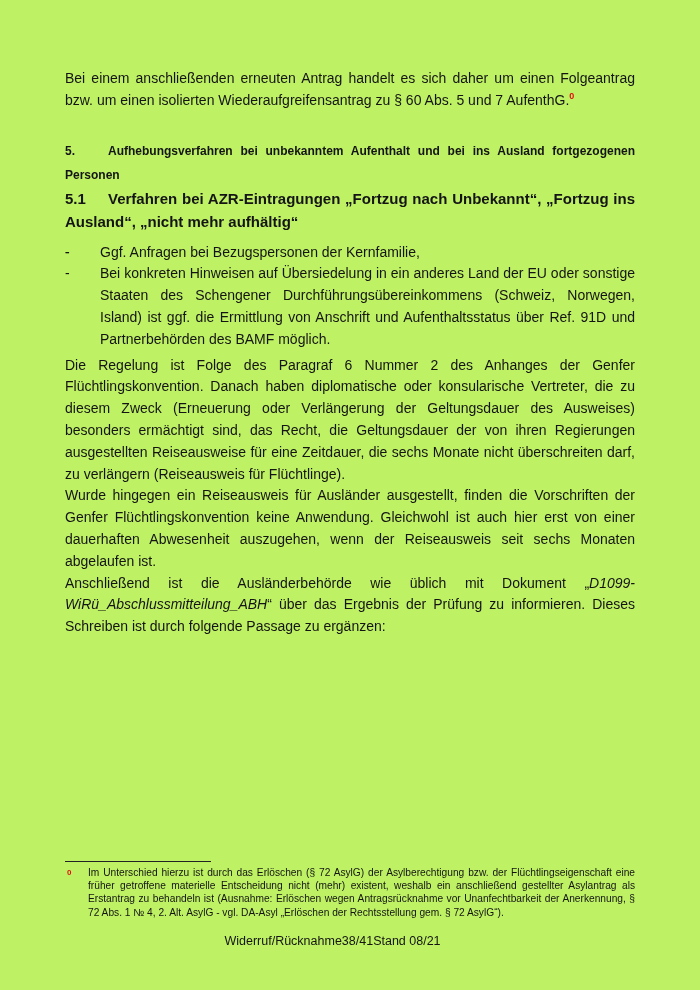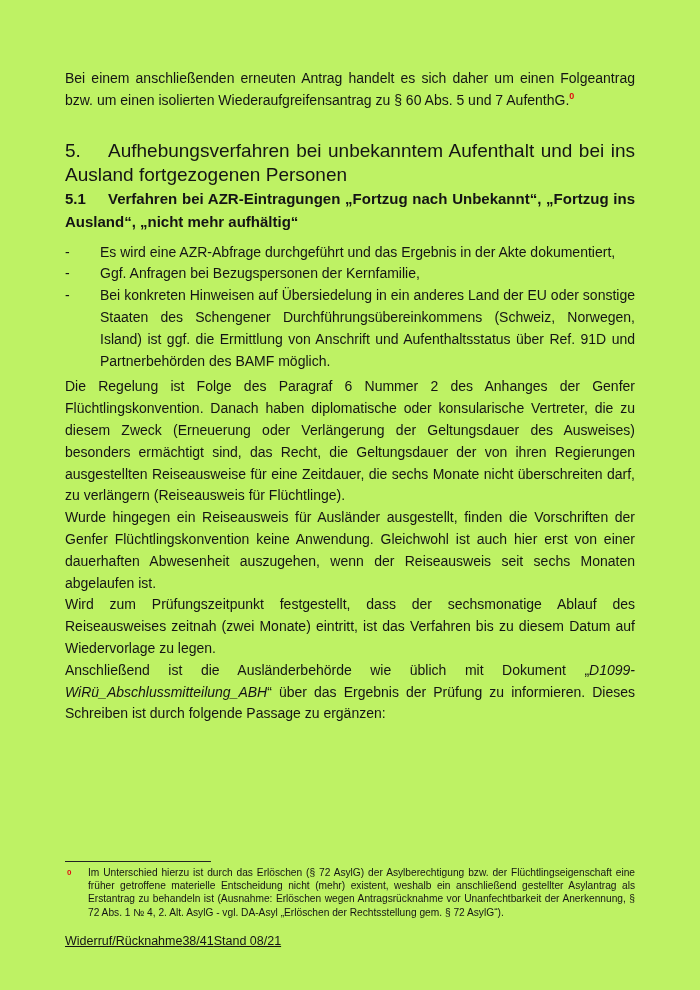--- a/index.html
+++ b/index.html
@@ -27,22 +27,22 @@
   .p.gap { margin-top: 4px; }
   .intro { margin-bottom: 27px; }
   .ref {
     color: #e01010;
     font-weight: bold;
     font-size: 9px;
     vertical-align: super;
     line-height: 0;
   }
   .h1 {
-    font-size: 19px;
-    font-weight: normal;
+    font-size: 12px;
+    font-weight: bold;
     line-height: 24px;
     text-align: justify;
   }
   .h2 {
     font-size: 15px;
     font-weight: bold;
     line-height: 23px;
     text-align: justify;
     margin-bottom: 9px;
   }
@@ -81,47 +81,45 @@
     color: #e01010;
     font-weight: bold;
     font-size: 8px;
   }
   .footer {
     position: absolute;
     left: 65px;
     top: 934px;
     width: 535px;
     display: flex;
-    justify-content: flex-start;
+    justify-content: center;
     font-size: 12.5px;
-    text-decoration: underline;
   }
 </style>
 </head>
 <body>
 
 <div class="page">
   <div class="content">
 
     <p class="p intro"><span>Bei einem anschließenden erneuten Antrag handelt es sich daher um einen Folgeantrag bzw. um einen isolierten Wiederaufgreifensantrag zu § 60 Abs. 5 und 7 AufenthG.</span><sup class="ref">0</sup></p>
 
     <div class="h1"><span class="hnum">5.</span><span>Aufhebungsverfahren bei unbekanntem Aufenthalt und bei ins Ausland fortgezogenen Personen</span></div>
 
     <div class="h2"><span class="hnum">5.1</span><span>Verfahren bei AZR-Eintragungen „Fortzug nach Unbekannt“, „Fortzug ins Ausland“, „nicht mehr aufhältig“</span></div>
 
-    <div class="bullet"><span class="bm">-</span><span>Es wird eine AZR-Abfrage durchgeführt und das Ergebnis in der Akte dokumentiert,</span></div>
+    <div class="bullet"><span class="bm">-</span></div>
     <div class="bullet"><span class="bm">-</span><span>Ggf. Anfragen bei Bezugspersonen der Kernfamilie,</span></div>
     <div class="bullet"><span class="bm">-</span><span>Bei konkreten Hinweisen auf Übersiedelung in ein anderes Land der EU oder sonstige Staaten des Schengener Durchführungsübereinkommens (Schweiz, Norwegen, Island) ist ggf. die Ermittlung von Anschrift und Aufenthaltsstatus über Ref. 91D und Partnerbehörden des BAMF möglich.</span></div>
 
 
     <p class="p gap">Die Regelung ist Folge des Paragraf 6 Nummer 2 des Anhanges der Genfer Flüchtlingskonvention. Danach haben diplomatische oder konsularische Vertreter, die zu diesem Zweck (Erneuerung oder Verlängerung der Geltungsdauer des Ausweises) besonders ermächtigt sind, das Recht, die Geltungsdauer der von ihren Regierungen ausgestellten Reiseausweise für eine Zeitdauer, die sechs Monate nicht überschreiten darf, zu verlängern (Reiseausweis für Flüchtlinge).</p>
 
     <p class="p">Wurde hingegen ein Reiseausweis für Ausländer ausgestellt, finden die Vorschriften der Genfer Flüchtlingskonvention keine Anwendung. Gleichwohl ist auch hier erst von einer dauerhaften Abwesenheit auszugehen, wenn der Reiseausweis seit sechs Monaten abgelaufen ist.</p>
 
-    <p class="p">Wird zum Prüfungszeitpunkt festgestellt, dass der sechsmonatige Ablauf des Reiseausweises zeitnah (zwei Monate) eintritt, ist das Verfahren bis zu diesem Datum auf Wiedervorlage zu legen.</p>
 
 
     <p class="p"><span>Anschließend ist die Ausländerbehörde wie üblich mit Dokument „</span><span class="doc-name">D1099-WiRü_Abschlussmitteilung_ABH</span><span>“ über das Ergebnis der Prüfung zu informieren. Dieses Schreiben ist durch folgende Passage zu ergänzen:</span></p>
 
   </div>
 
   <div class="fnsep"></div>
 
   <div class="footnote"><span class="fnm">0</span><span>Im Unterschied hierzu ist durch das Erlöschen (§ 72 AsylG) der Asylberechtigung bzw. der Flüchtlingseigenschaft eine früher getroffene materielle Entscheidung nicht (mehr) existent, weshalb ein anschließend gestellter Asylantrag als Erstantrag zu behandeln ist (Ausnahme: Erlöschen wegen Antragsrücknahme vor Unanfechtbarkeit der Anerkennung, § 72 Abs. 1 № 4, 2. Alt. AsylG - vgl. DA-Asyl „Erlöschen der Rechtsstellung gem. § 72 AsylG“).</span></div>
 

